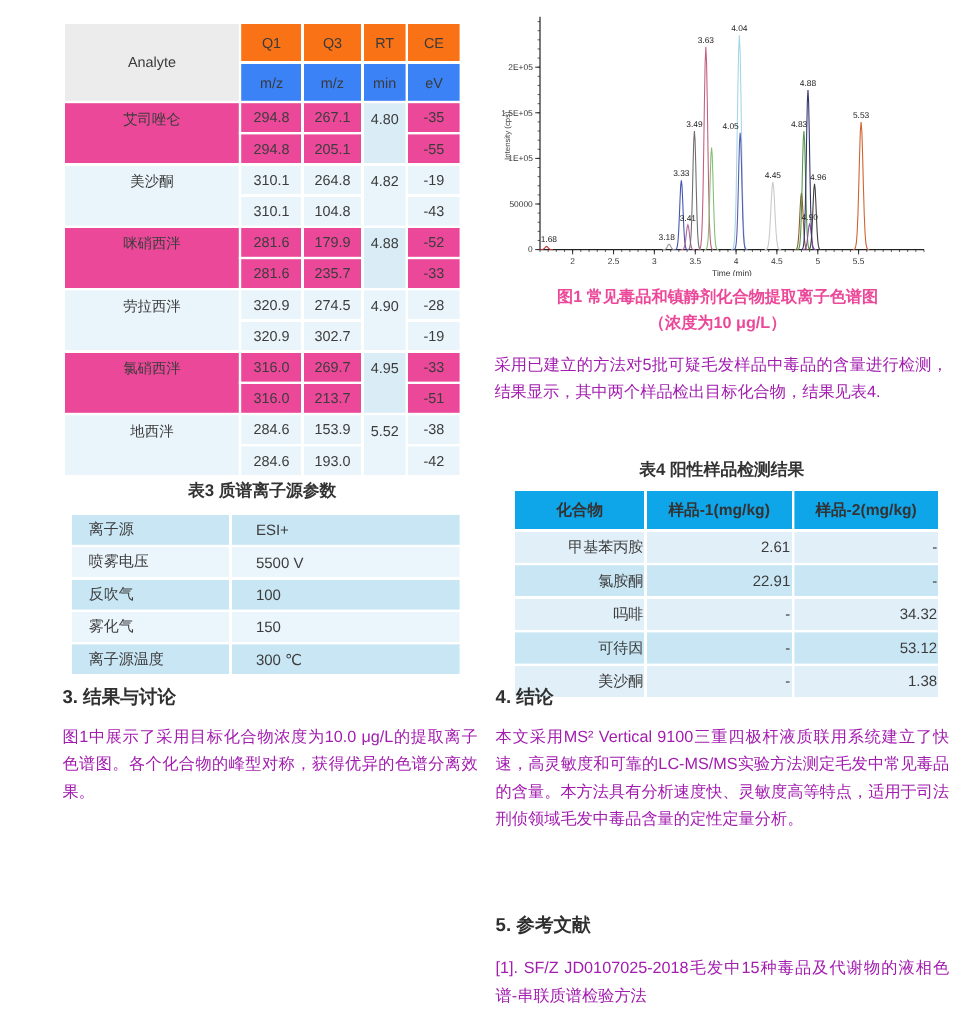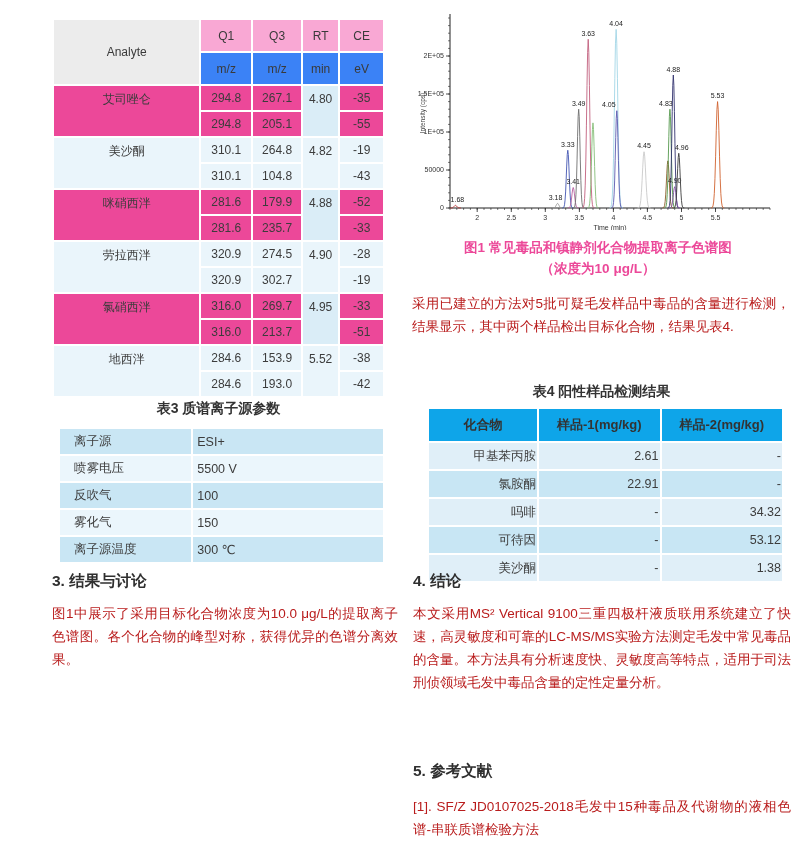--- a/index.html
+++ b/index.html
@@ -6,48 +6,48 @@
   .page{position:relative;width:800px;height:846px;background:#ffffff;overflow:hidden;
         font-family:"Liberation Sans","DejaVu Sans",sans-serif;color:#3c3c3c;}
 
   
   table{border-collapse:collapse;table-layout:fixed;}
   td,th{border:2px solid #ffffff;font-weight:normal;overflow:hidden;white-space:nowrap;}
 
   
   .analyte-table{position:absolute;left:52px;top:18px;width:333px;font-size:12px;}
   .analyte-table th{height:29px;text-align:center;color:#3a3a3a;}
-  .analyte-table thead tr:nth-child(1) th{background:#f9a8d4;}
+  .analyte-table thead tr:nth-child(1) th{background:#f97316;}
   .analyte-table thead tr:nth-child(2) th{background:#3b82f6;}
   .analyte-table th.analyte-h{background:#ececec !important;}
   .analyte-table td{height:24px;text-align:center;padding:0;}
   .blk-blue{background:#ec4899;}
   .blk-light{background:#eaf5fb;}
   .rt-blue{background:#daedf7;}
   .span-cell{vertical-align:top;line-height:26px;}
 
   
   .chart{position:absolute;left:415px;top:0px;width:375px;height:230px;}
   .chart text{font-family:"Liberation Sans","DejaVu Sans",sans-serif;}
 
   .fig-caption{position:absolute;left:413px;top:237px;width:370px;text-align:center;
                font-size:13.5px;font-weight:bold;color:#ec4899;line-height:21px;}
 
-  .para{position:absolute;font-size:13.5px;line-height:23px;color:#b91c1c;text-align:justify;}
+  .para{position:absolute;font-size:13.5px;line-height:23px;color:#a21caf;text-align:justify;}
   .para-results{left:412px;top:292px;width:378px;}
 
   
   .tbl-title{position:absolute;text-align:center;font-size:14px;font-weight:bold;color:#333;}
   .t3-title{left:52px;top:400px;width:333px;}
   .t4-title{left:420px;top:383px;width:363px;}
 
   
   .t3-table{position:absolute;left:58px;top:427px;width:327px;font-size:12.5px;}
   .t3-table td{height:25px;text-align:left;padding:0 0 0 14px;}
-  .t3-table td.val{padding-left:4px;}
+  .t3-table td.val{padding-left:20px;}
   .t3-row-blue td{background:#c9e6f4;}
   .t3-row-light td{background:#ebf6fc;}
 
   
   .t4-table{position:absolute;left:427px;top:407px;width:357px;font-size:12.5px;}
   .t4-table th{height:30px;background:#0ea5e9;font-weight:bold;color:#333;text-align:center;font-size:13px;}
   .t4-table td{height:24px;text-align:right;}
   .t4-row-light td{background:#e0eff8;}
   .t4-row-blue td{background:#c8e6f4;}
 

